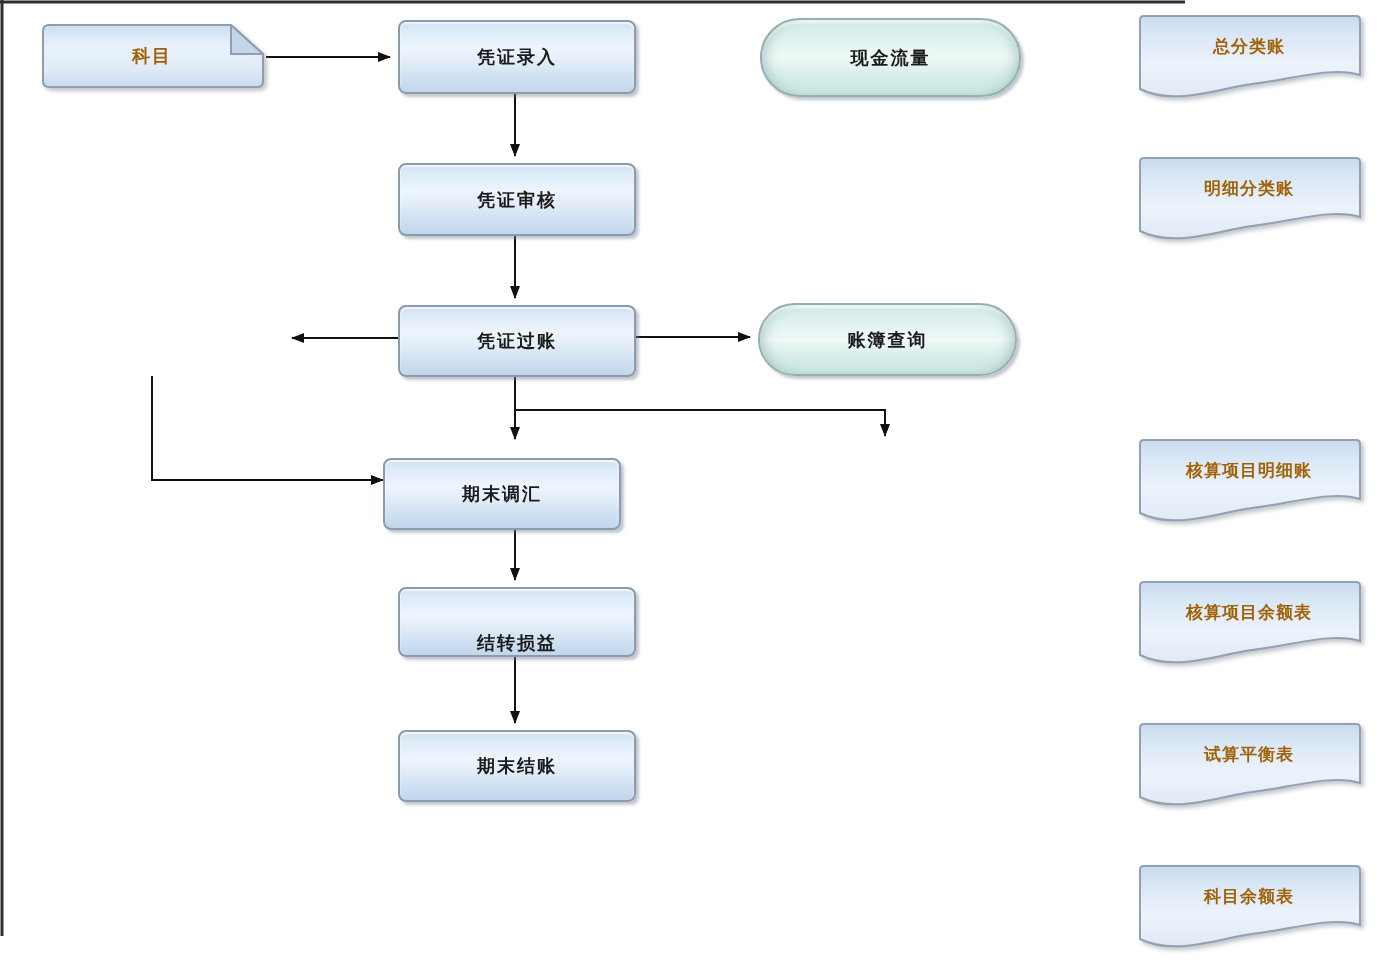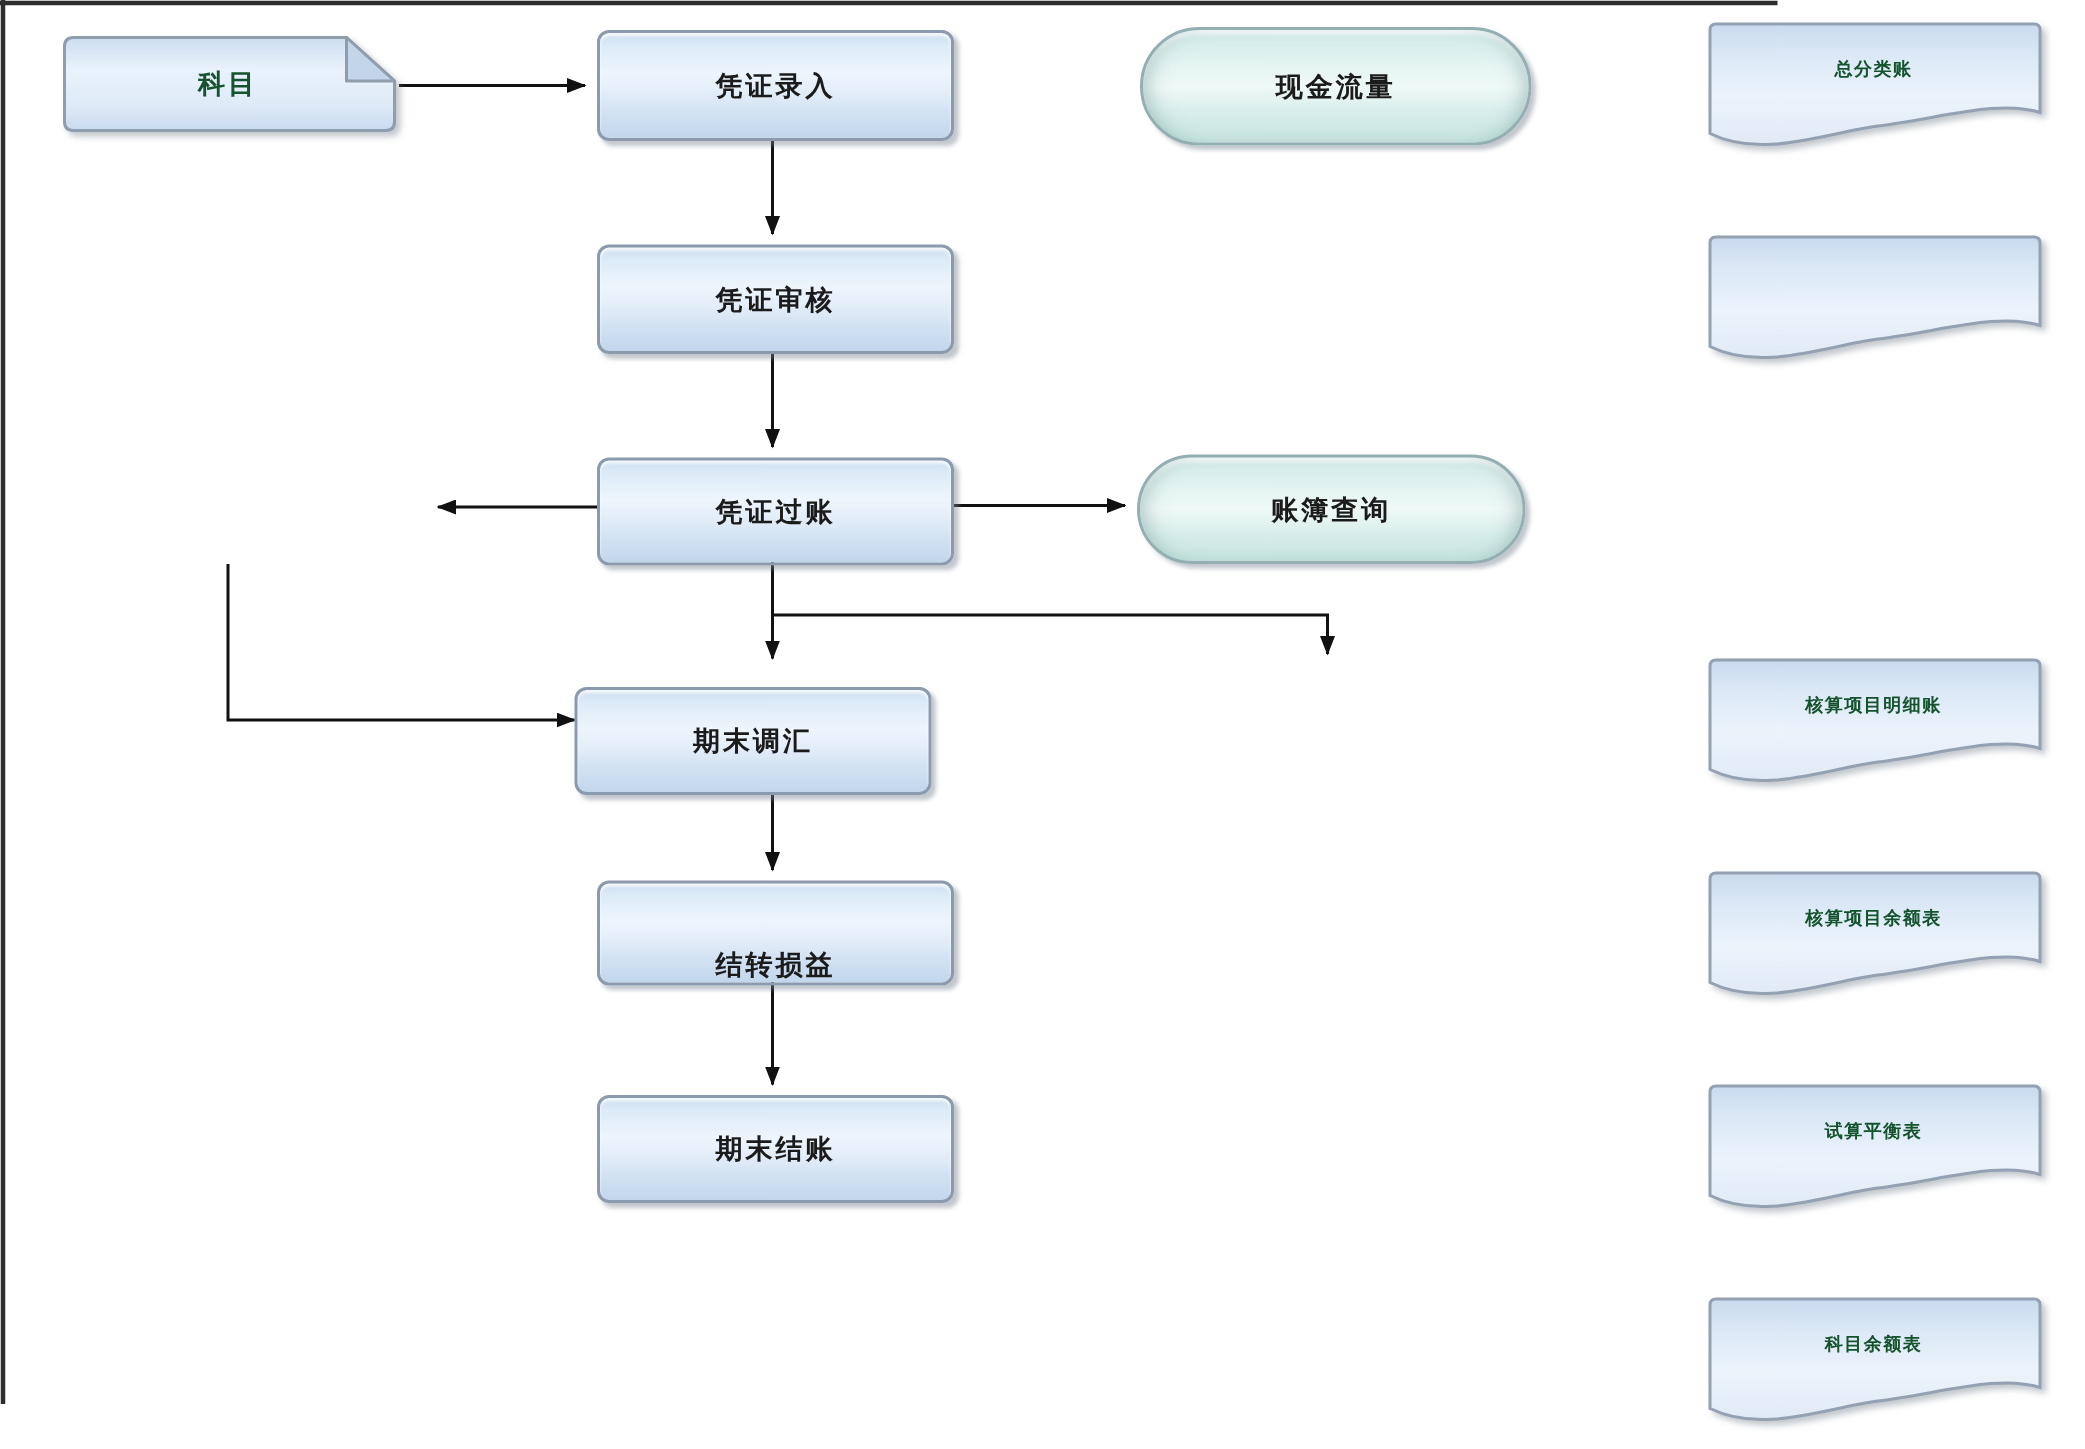--- a/index.html
+++ b/index.html
@@ -28,42 +28,42 @@
       inset 12px 0 14px -10px rgba(110,150,150,.55),
       inset -12px 0 14px -10px rgba(110,150,150,.55),
       inset 0 3px 3px rgba(255,255,255,.85);
   }
   
   .shape{position:absolute;z-index:2;}
   .shape svg{position:absolute;left:0;top:0;filter:drop-shadow(3px 3px 2px rgba(120,130,145,.45));}
   .shape .label{
     position:absolute;left:0;top:0;width:100%;height:72%;
     display:flex;align-items:center;justify-content:center;
-    font-size:18px;font-weight:bold;color:#14532d;letter-spacing:2px;
+    font-size:18px;font-weight:bold;color:#a16207;letter-spacing:2px;
   }
   
   .p-voucher-entry  {left:398px;top:20px;width:234px;height:70px;}
   .p-voucher-review {left:398px;top:163px;width:234px;height:69px;}
   .p-voucher-posting{left:398px;top:305px;width:234px;height:68px;}
   .p-period-fx      {left:383px;top:446px;width:234px;height:68px;margin-top:12px;}
   .p-carry-forward  {left:398px;top:587px;width:234px;height:66px;align-items:flex-end;}
   .p-period-close   {left:398px;top:730px;width:234px;height:68px;}
   
   .s-cash-flow {left:760px;top:18px; width:257px;height:75px;align-items:center;}
   .s-contact   {left:22px; top:303px;width:261px;height:72px;}
   .s-ledger-q  {left:758px;top:303px;width:255px;height:69px;}
   .s-report-q  {left:760px;top:443px;width:257px;height:74px;}
   
   .f-subjects{left:38px;top:22px;width:228px;height:68px;}
   .f-subjects .label{height:100%;}
   
   .doc{left:1134px;width:230px;height:94px;}
   .d0{top:13px;} .d1{top:155px;} .d2{top:295px;} .d3{top:437px;}
   .d4{top:579px;} .d5{top:721px;} .d6{top:863px;}
-  .doc .label{font-size:12px;letter-spacing:1px;}
+  .doc .label{font-size:17px;letter-spacing:1px;}
 </style>
 </head>
 <body>
 
 <div class="canvas">
 
   <svg width="0" height="0" style="position:absolute" aria-hidden="true">
     <defs>
       <linearGradient id="gradDoc" x1="0" y1="0" x2="0" y2="1">
         <stop offset="0" stop-color="#c9daee"></stop>
@@ -141,20 +141,21 @@
   <div class="shape doc d0">
     <svg width="230" height="94" viewBox="0 0 228 94">
       <path d="M5,7 Q5,3 9,3 L221,3 Q225,3 225,7 L225,62 C198,53 158,66 117,71 C80,76 40,93 5,76 Z" fill="url(#gradDoc)" stroke="#93a1b2" stroke-width="2"></path>
     </svg>
     <div class="label">总分类账</div>
   </div>
   <div class="shape doc d1">
     <svg width="230" height="94" viewBox="0 0 228 94">
       <path d="M5,7 Q5,3 9,3 L221,3 Q225,3 225,7 L225,62 C198,53 158,66 117,71 C80,76 40,93 5,76 Z" fill="url(#gradDoc)" stroke="#93a1b2" stroke-width="2"></path>
     </svg>
+    <div class="label">明细分类账</div>
   </div>
   <div class="shape doc d3">
     <svg width="230" height="94" viewBox="0 0 228 94">
       <path d="M5,7 Q5,3 9,3 L221,3 Q225,3 225,7 L225,62 C198,53 158,66 117,71 C80,76 40,93 5,76 Z" fill="url(#gradDoc)" stroke="#93a1b2" stroke-width="2"></path>
     </svg>
     <div class="label">核算项目明细账</div>
   </div>
   <div class="shape doc d4">
     <svg width="230" height="94" viewBox="0 0 228 94">
       <path d="M5,7 Q5,3 9,3 L221,3 Q225,3 225,7 L225,62 C198,53 158,66 117,71 C80,76 40,93 5,76 Z" fill="url(#gradDoc)" stroke="#93a1b2" stroke-width="2"></path>

